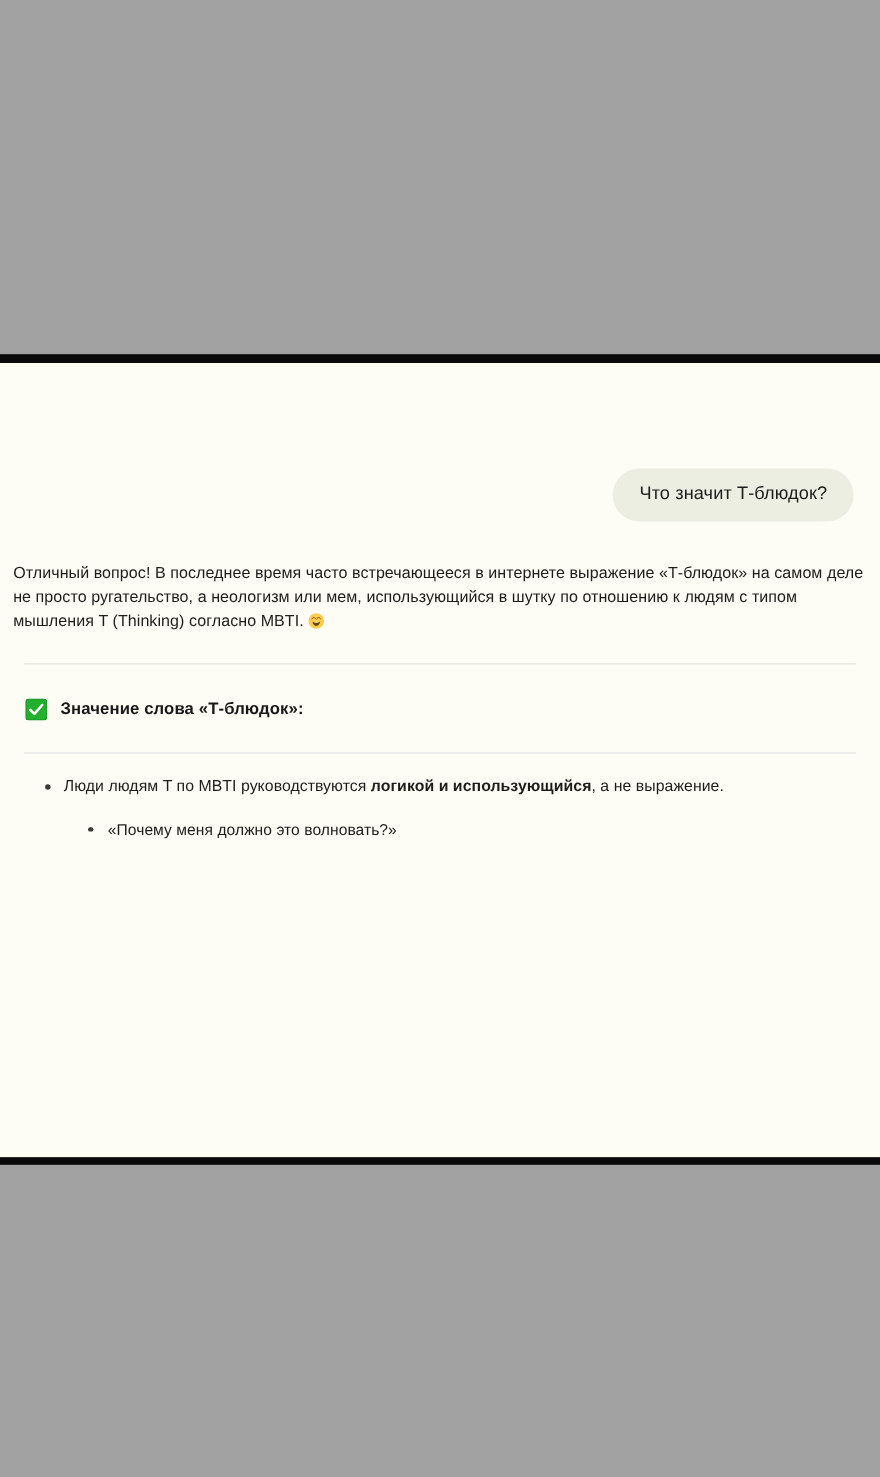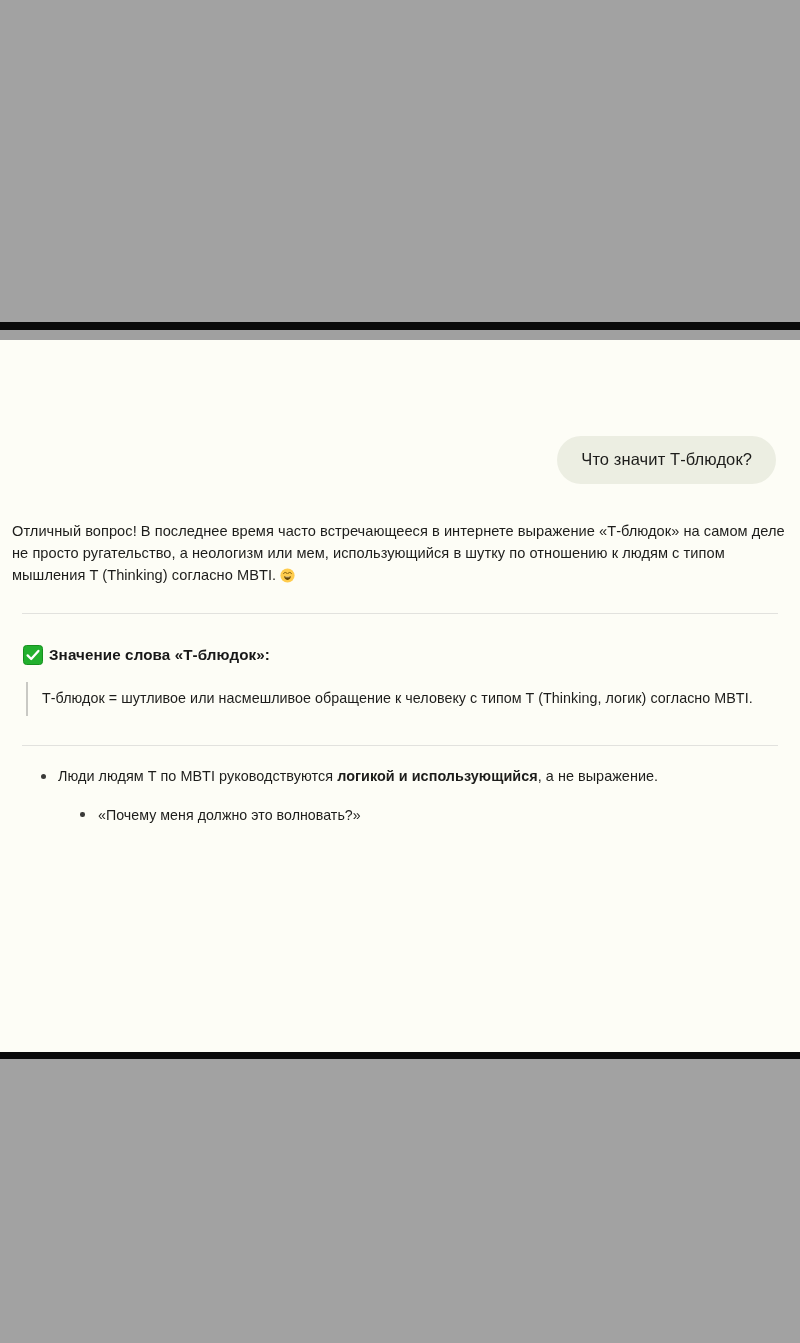--- a/index.html
+++ b/index.html
@@ -50,21 +50,21 @@
     left: 0; top: 1052px;
     width: 800px;
     height: 7px;
     background: #0a0a0a;
   }
 
   
   .content {
     position: absolute;
     left: 0;
-    top: 340px;
+    top: 330px;
     width: 800px;
     height: 722px;
     background: #fdfdf6;
     overflow: hidden;
   }
 
   
   .user-row {
     display: flex;
     justify-content: flex-end;
@@ -107,21 +107,21 @@
     margin: 27px 22px 0 22px;
   }
 
   
   .section {
     padding: 0 22px;
   }
   .sec-head {
     display: flex;
     align-items: center;
-    gap: 6px;
+    gap: 12px;
     margin-top: 30px;
   }
   .sec-icon {
     flex: 0 0 auto;
     width: 21px;
     height: 21px;
     display: inline-flex;
     align-items: center;
     justify-content: center;
   }
@@ -229,23 +229,20 @@
       <div class="sec-head">
         <span class="sec-icon">
           <svg viewBox="0 0 20 20" width="20" height="20" aria-hidden="true">
             <rect x="0.5" y="0.5" width="19" height="19" rx="3" ry="3" fill="#22b02e" stroke="#17901f" stroke-width="1"></rect>
             <path d="M4.6 10.4 L8.2 14 L15.4 5.9" fill="none" stroke="#ffffff" stroke-width="2.3" stroke-linecap="round" stroke-linejoin="round"></path>
           </svg>
         </span>
         <span class="sec-title">Значение слова «Т-блюдок»:</span>
       </div>
 
-      <div class="quote">
-        <span class="quote-text">Т-блюдок = шутливое или насмешливое обращение к человеку с типом T (Thinking, логик) согласно MBTI.</span>
-      </div>
     </div>
 
     <hr class="divider" style="margin-top:29px;">
 
     <div class="section">
 
       <ul class="bullets">
         <li><span>Люди людям T по MBTI руководствуются </span><span class="strong">логикой и использующийся</span><span>, а не выражение.</span>
 
           <ul class="sub-bullets">

